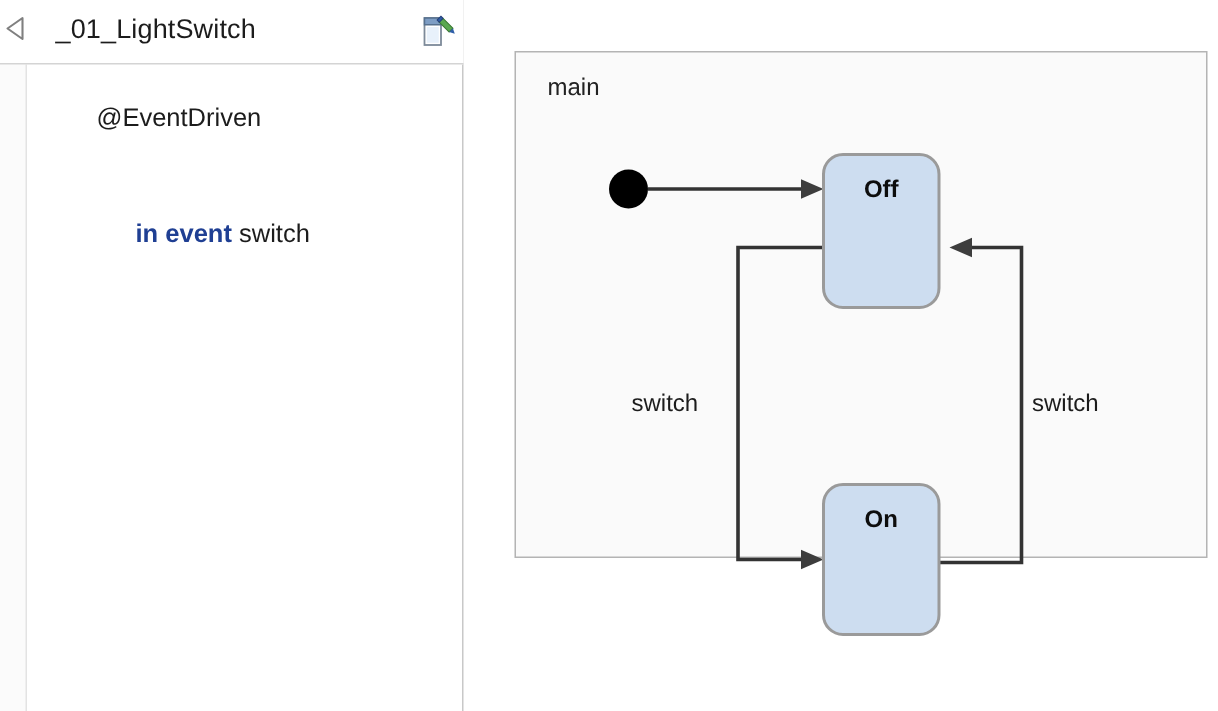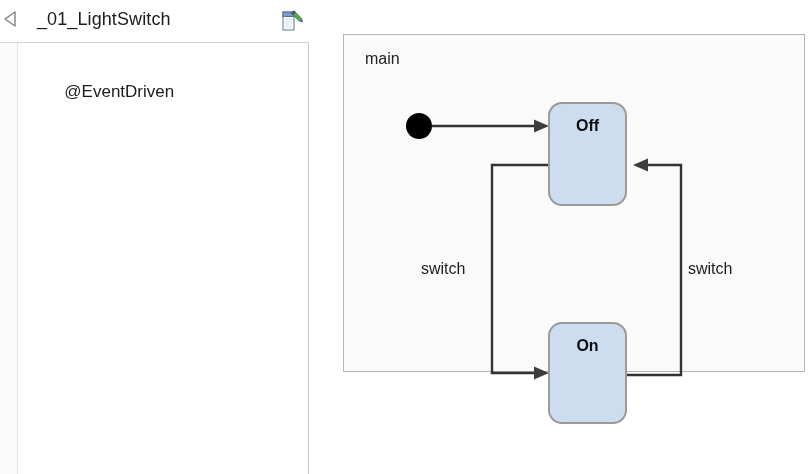--- a/index.html
+++ b/index.html
@@ -87,21 +87,21 @@
     padding: 0;
   }
 
   .code-line {
     position: absolute;
     font-size: 17px;
     color: #1c1c1c;
     white-space: pre;
     line-height: 22px;
   }
-  #line-annotation { left: 17px; top: 16px; text-align: center; }
+  #line-annotation { left: 17px; top: 3px; text-align: center; }
   #line-interface  { left: 17px; top: 54px; }
   #line-inevent    { left: 43px; top: 80px; }
 
   .kw {
     color: #1f3f93;
     font-weight: bold;
   }
   .plain { color: #1c1c1c; }
 
   
@@ -197,20 +197,23 @@
 
   </div>
 
   <div id="editor-body">
 
     <div class="code-line" id="line-annotation">
       <span class="plain">@EventDriven</span>
     </div>
 
 
+    <div class="code-line" id="line-inevent">
+      <span class="kw">in event</span><span class="plain"> </span><span class="plain">switch</span>
+    </div>
 
   </div>
 </div>
 
 <div id="diagram-panel">
 
   <div id="region-label">main</div>
 
   <svg id="diagram-svg" viewBox="0 0 462 450">
 

